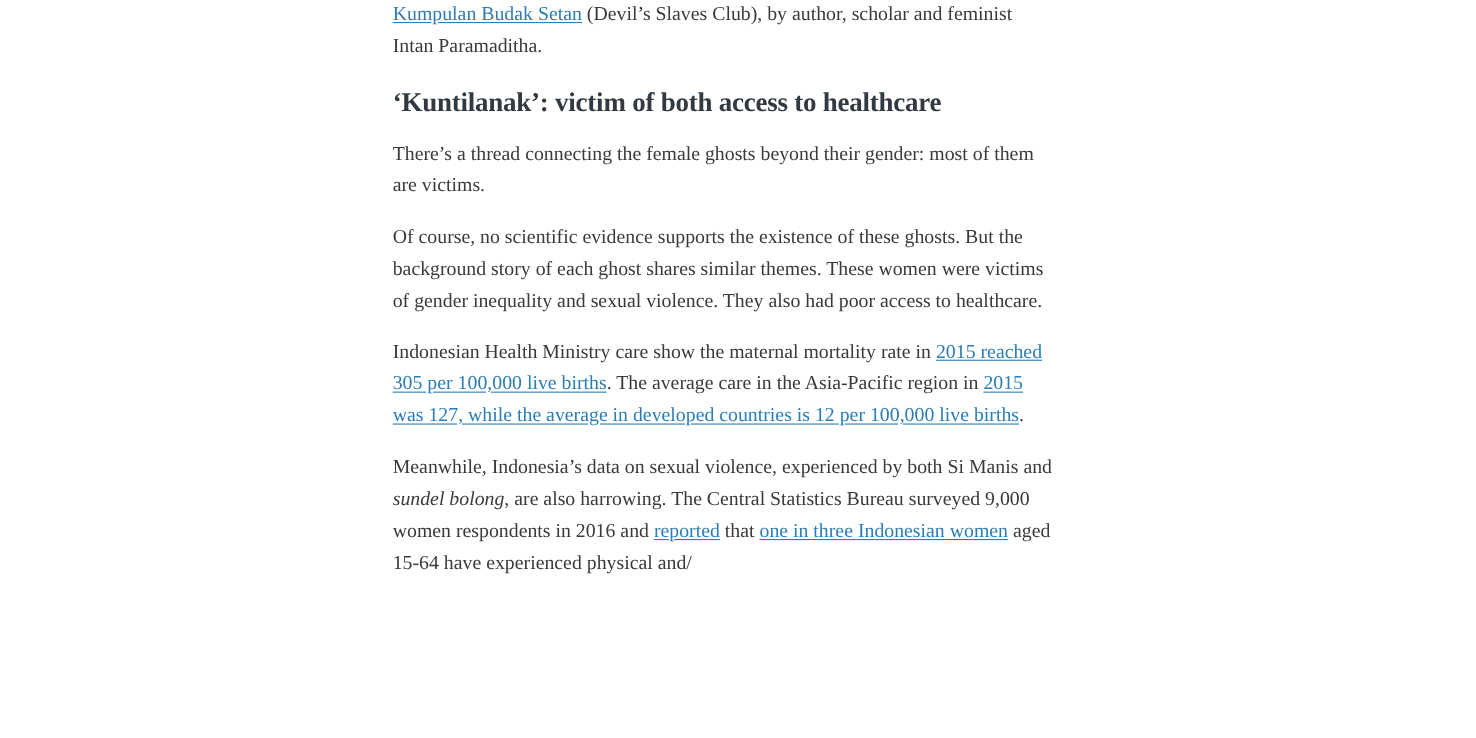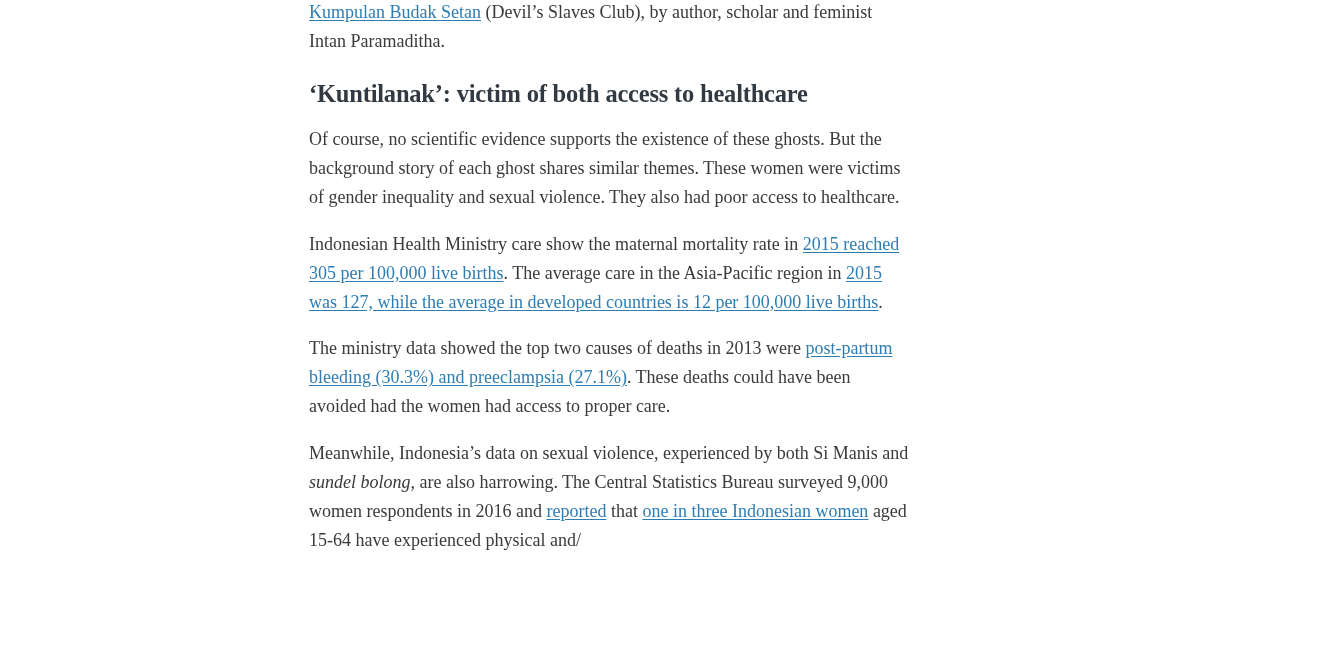--- a/index.html
+++ b/index.html
@@ -13,20 +13,21 @@
   body {
     background: var(--bg);
     font-family: "Liberation Serif", "DejaVu Serif", serif;
   }
   .page {
     position: relative;
     width: 1066px;
     height: 671px;
     overflow: hidden;
     background: var(--bg);
+    margin-left: 48px;
   }
   .article {
     position: absolute;
     left: 309px;
     top: -2px;
     width: 600px;
     color: var(--body-text);
     font-size: 18px;
     line-height: 29px;
   }
@@ -49,18 +50,18 @@
   }
   em.inline-italic { font-style: italic; }
 </style>
 </head>
 <body>
 
 <div class="page">
   <div class="article" id="article-body">
       <p><a class="inline-link" href="#">Kumpulan Budak Setan</a><span> (Devil’s Slaves Club), by author, scholar and feminist Intan Paramaditha.</span></p>
       <h2>‘Kuntilanak’: victim of both access to healthcare</h2>
+      <p><span>There’s a thread connecting the female ghosts beyond their gender: most of them are victims.</span></p>
       <p><span>Of course, no scientific evidence supports the existence of these ghosts. But the background story of each ghost shares similar themes. These women were victims of gender inequality and sexual violence. They also had poor access to healthcare.</span></p>
       <p><span>Indonesian Health Ministry care show the maternal mortality rate in </span><a class="inline-link" href="#">2015 reached 305 per 100,000 live births</a><span>. The average care in the Asia-Pacific region in </span><a class="inline-link" href="#">2015 was 127, while the average in developed countries is 12 per 100,000 live births</a><span>.</span></p>
-      <p><span>The ministry data showed the top two causes of deaths in 2013 were </span><a class="inline-link" href="#">post-partum bleeding (30.3%) and preeclampsia (27.1%)</a><span>. These deaths could have been avoided had the women had access to proper care.</span></p>
       <p><span>Meanwhile, Indonesia’s data on sexual violence, experienced by both Si Manis and </span><em class="inline-italic">sundel bolong</em><span>, are also harrowing. The Central Statistics Bureau surveyed 9,000 women respondents in 2016 and </span><a class="inline-link" href="#">reported</a><span> that </span><a class="inline-link" href="#">one in three Indonesian women</a><span> aged 15-64 have experienced physical and/</span></p>
     </div>
 </div>
 
 </body></html>

